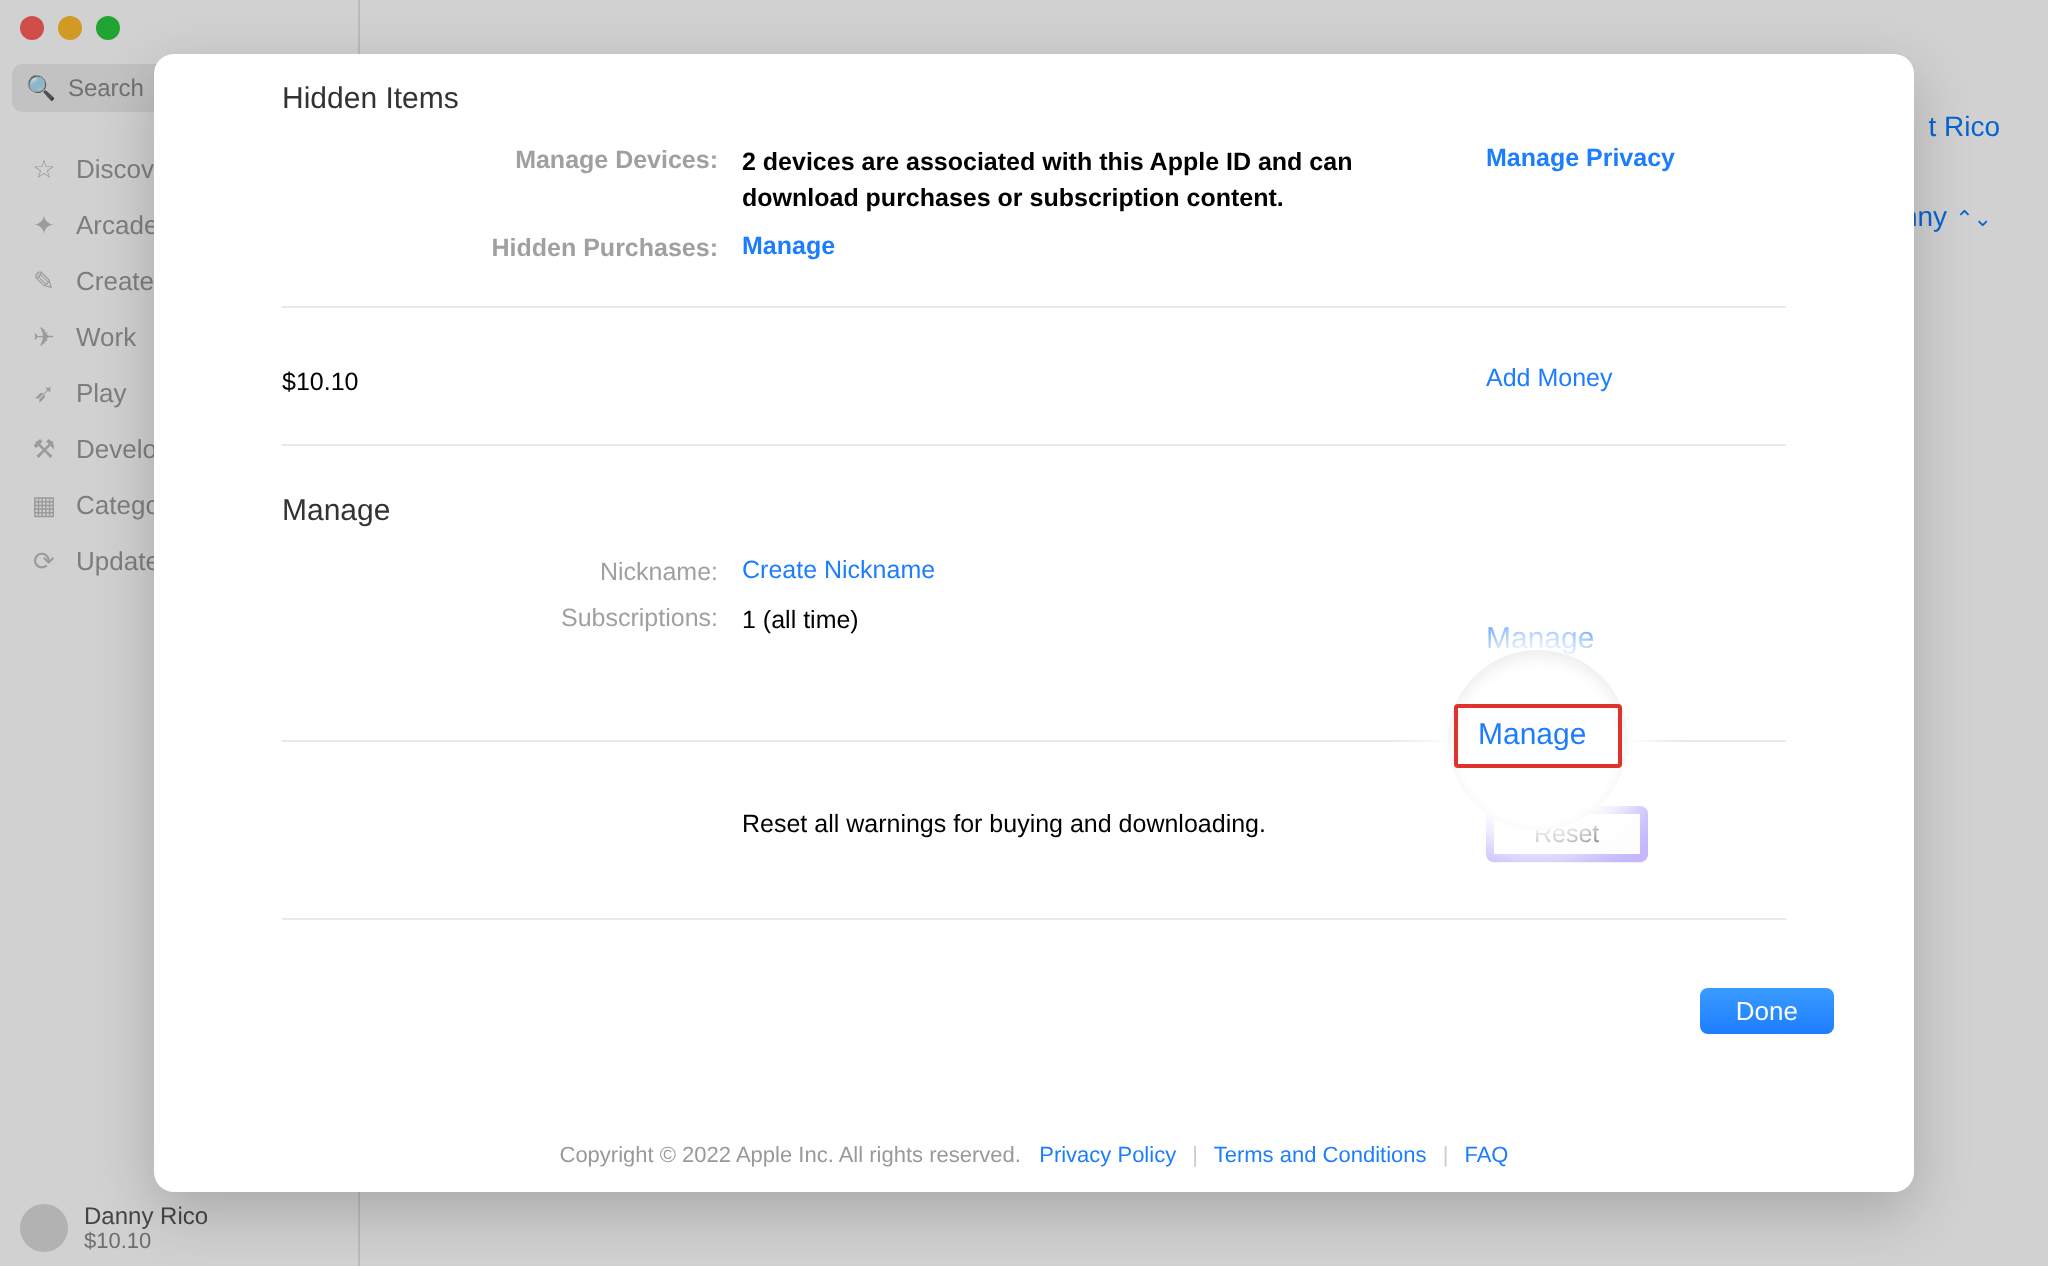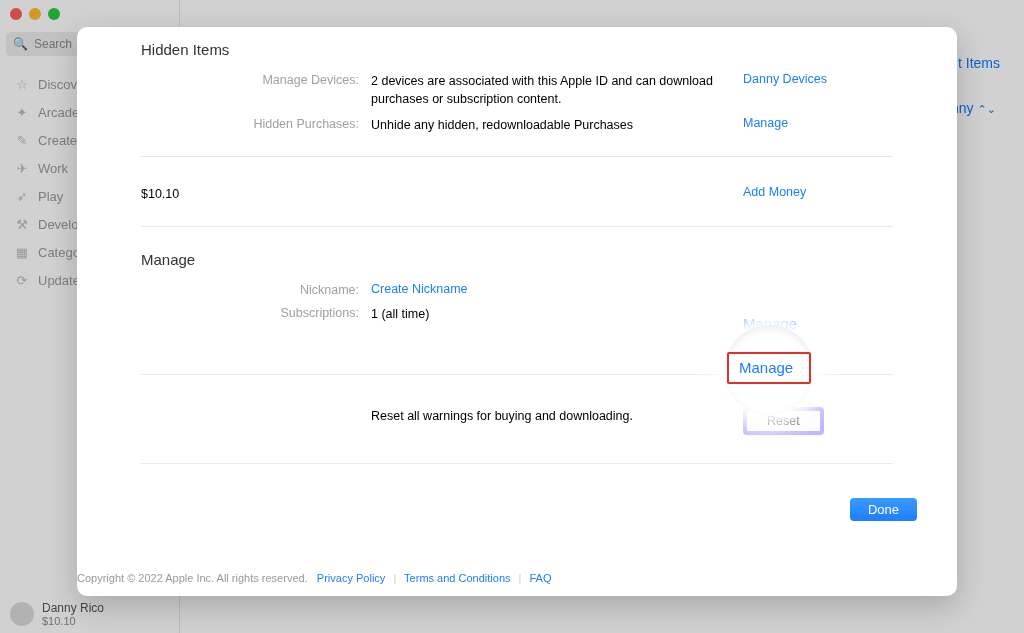--- a/index.html
+++ b/index.html
@@ -31,34 +31,34 @@
 
   
   .dim { position:absolute; inset:0; background:rgba(0,0,0,0.18); }
 
   
   .modal { position:absolute; left:77px; right:67px; top:27px; bottom:37px; background:#fff; border-radius:10px; overflow:hidden; box-shadow:0 10px 30px rgba(0,0,0,0.2);}
   .modal-inner { position:absolute; inset:0; padding:10px 0 0 0; }
   .content { padding:0 64px; }
 
   h3.sect { font-size:15px; font-weight:500; color:#333; margin:4px 0 10px 0;}
-  .rowgroup { margin-bottom:16px; }
+  .rowgroup { margin-bottom:16px;font-weight:bold; }
   .row { display:flex; align-items:flex-start; padding:4px 0; }
   .lbl { width:230px; text-align:right; color:#a0a0a0; font-size:12.5px; padding-right:12px; padding-top:1px;}
   .val { flex:1; color:#000000; font-size:12.5px; padding-right:12px; line-height:1.45;}
   .lnk { width:150px; color:#1d7dff; font-size:12.5px; cursor:pointer; }
   hr.sep { border:none; border-top:1px solid #e9e9e9; margin:18px 0 24px 0;}
   hr.sep2 { border:none; border-top:1px solid #e9e9e9; margin:28px 0 28px 0;}
 
   .resetrow .lbl{width:230px;} 
   .resetbtn { display:inline-block; background:#fdfdfd; border:4px solid #c4b5fd; border-radius:4px; padding:3px 20px; font-size:12.5px; color:#333; cursor:pointer; box-shadow:0 0.5px 0 rgba(0,0,0,0.05);}
 
   .done-row { display:flex; justify-content:flex-end; padding:14px 40px 0 36px; margin-top:20px;}
   .done-btn { background:#2f8eff; background:linear-gradient(#3a9bff,#1d7dff); color:#fff; border:none; border-radius:4px; padding:4px 18px; font-size:13px; cursor:pointer;}
-  .footer { position:absolute; bottom:12px; left:0; right:0; font-size:11px; color:#999;}
+  .footer { position:absolute; bottom:12px; left:0; right:0; text-align:center; font-size:11px; color:#999;}
   .footer a { color:#1d7dff; text-decoration:none; }
   .footer .bar{ color:#ccc; margin:0 5px;}
 
   
   .spot { position:absolute; width:90px; height:90px; border-radius:50%; background:#fff; box-shadow:0 0 20px 14px #fff, 0 3px 8px rgba(0,0,0,0.08) inset; pointer-events:none;}
   .hlbox { position:absolute; border:2px solid #e0322c; border-radius:2px; pointer-events:none;}
   .mg-link { color:#1d7dff; font-size:15px; font-weight:500; cursor:pointer;}
 </style>
 </head>
 <body>
@@ -112,43 +112,42 @@
       </div>
       <div class="user">
         <div class="avatar"></div>
         <div>
           <div class="uname">Danny Rico</div>
           <div class="ubal">$10.10</div>
         </div>
       </div>
     </div>
     <div class="bg-main">
-      <div class="bg-topright">t Items</div>
+      <div class="bg-topright">t Rico</div>
       <div class="bg-name">
         <span>nny</span><span class="chev">⌃⌄</span>
       </div>
     </div>
   </div>
 
   <div class="dim"></div>
 
   <div class="modal">
     <div class="modal-inner">
       <div class="content">
 
         <h3 class="sect">Hidden Items</h3>
         <div class="rowgroup">
           <div class="row">
             <div class="lbl">Manage Devices:</div>
             <div class="val">2 devices are associated with this Apple ID and can download purchases or subscription content.</div>
-            <div class="lnk">Danny Devices</div>
+            <div class="lnk">Manage Privacy</div>
           </div>
           <div class="row">
             <div class="lbl">Hidden Purchases:</div>
-            <div class="val">Unhide any hidden, redownloadable Purchases</div>
             <div class="lnk">Manage</div>
           </div>
         </div>
         <hr class="sep">
 
         <div class="row">
           <div class="val">$10.10</div>
           <div class="lnk">Add Money</div>
         </div>
         <hr class="sep">

